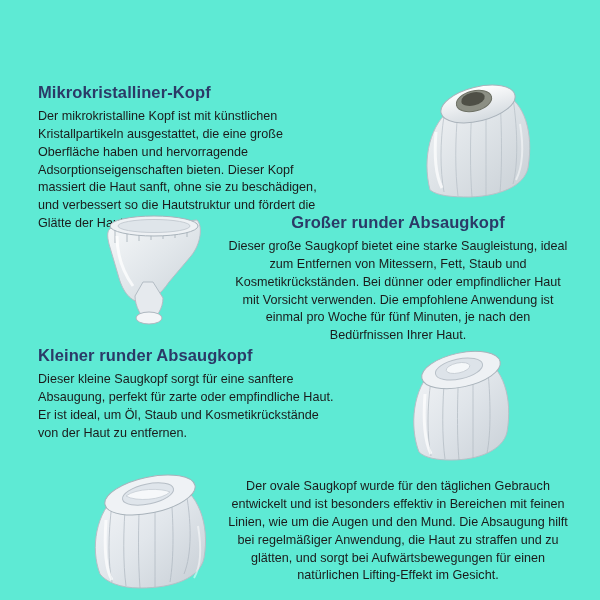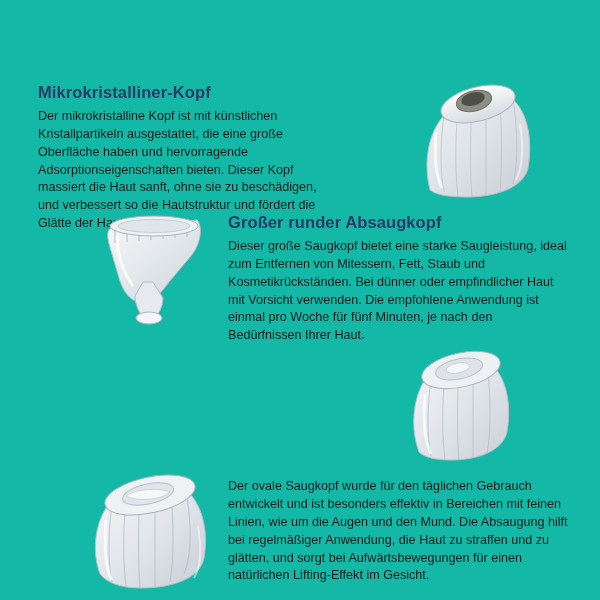--- a/index.html
+++ b/index.html
@@ -10,21 +10,21 @@
     width: 600px;
     height: 600px;
     background: #ffffff;
     font-family: "Liberation Sans", sans-serif;
     overflow: hidden;
   }
   .page {
     position: relative;
     width: 600px;
     height: 600px;
-    background: #14b8a6;
+    background: #5eead4;
     box-sizing: border-box;
   }
 
   
   .block {
     position: absolute;
   }
   .heading {
     color: #2b3a67;
     font-weight: bold;
@@ -33,21 +33,21 @@
     margin: 0 0 6px 0;
     line-height: 1.15;
   }
   .body {
     color: #1b1b1b;
     font-size: 12.6px;
     line-height: 1.42;
     margin: 0;
   }
   .align-left { text-align: left; }
-  .align-right { text-align: left; }
+  .align-right { text-align: center; }
 
   
   #block-micro { left: 38px; top: 83px; width: 284px; }
   #block-gross { left: 228px; top: 213px; width: 340px; }
   #block-klein { left: 38px; top: 346px; width: 300px; }
   #block-oval  { left: 228px; top: 478px; width: 340px; }
 
   
   .product {
     position: absolute;
@@ -141,20 +141,24 @@
       <ellipse cx="69" cy="16" rx="44" ry="10" fill="#eef1f4" stroke="#aab4bc" stroke-width="1"></ellipse>
       <ellipse cx="69" cy="16" rx="36" ry="6.5" fill="#dfe5ea" stroke="#bcc4cb" stroke-width="0.8"></ellipse>
 
       <path d="M50 86 C50 96 56 108 64 112 C72 108 78 98 78 88 L68 72 L58 72 Z" fill="#e6eaee" stroke="#b3bcc4" stroke-width="1"></path>
       <ellipse cx="64" cy="108" rx="13" ry="6" fill="#f3f5f7" stroke="#aeb7bf" stroke-width="1"></ellipse>
       <path d="M32 26 C32 44 38 62 48 76" stroke="#ffffff" stroke-width="3" fill="none" opacity="0.75"></path>
     </svg>
     <span class="caption-hidden">Großer runder Absaugkopf Aufsatz</span>
   </div>
 
+  <div class="block align-left" id="block-klein">
+    <h2 class="heading">Kleiner runder Absaugkopf</h2>
+    <p class="body">Dieser kleine Saugkopf sorgt für eine sanftere Absaugung, perfekt für zarte oder empfindliche Haut. Er ist ideal, um Öl, Staub und Kosmetikrückstände von der Haut zu entfernen.</p>
+  </div>
 
   <div class="product" id="img-klein">
     <svg viewBox="0 0 150 125" width="150" height="125" xmlns="http://www.w3.org/2000/svg" aria-hidden="true">
       <defs>
         <linearGradient id="gC" x1="0" y1="0" x2="1" y2="1">
           <stop offset="0%" stop-color="#f4f6f8"></stop>
           <stop offset="50%" stop-color="#e0e5ea"></stop>
           <stop offset="100%" stop-color="#c9d0d7"></stop>
         </linearGradient>
       </defs>

